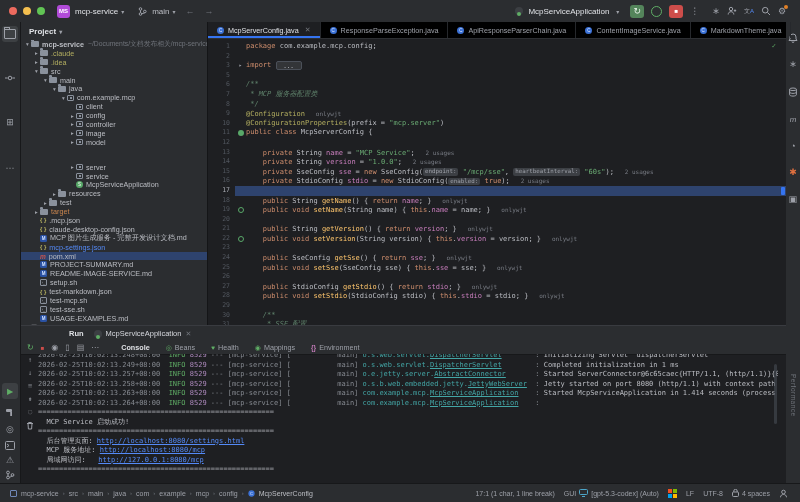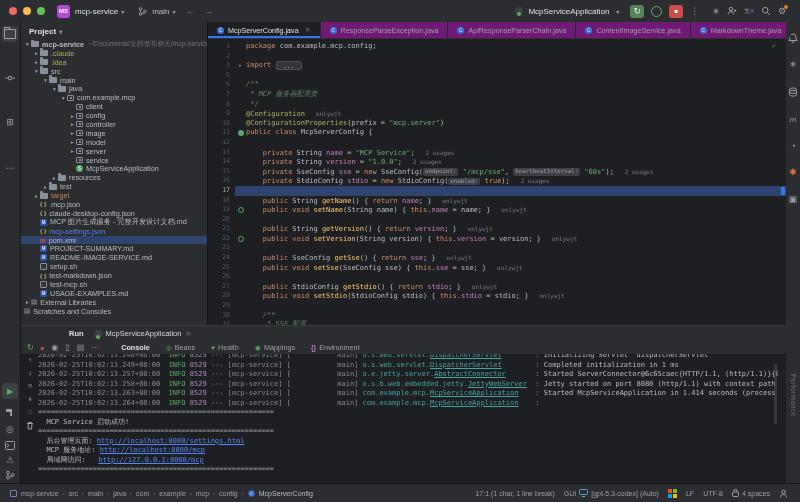--- a/index.html
+++ b/index.html
@@ -51,21 +51,21 @@
   .i-pkg::after{content:"";position:absolute;left:1.5px;top:1px;width:2px;height:2px;background:#8a919c;}
   .i-spring{width:7px;height:7px;border-radius:50%;background:#59a869;color:#fff;font-size:4.5px;line-height:7px;text-align:center;}
   .i-class{width:7px;height:7px;border-radius:50%;background:#3b71d6;color:#dfe8fb;font-size:4.5px;line-height:7px;text-align:center;}
   .i-json{color:#b3ae60;font-size:6px;font-weight:bold;}
   .i-md{width:7px;height:7px;border-radius:1.5px;background:#2b52a3;color:#cfe0ff;font-size:4.5px;line-height:7px;text-align:center;font-weight:bold;}
   .i-sh{width:7px;height:7px;border:1px solid #8a919c;border-radius:1px;box-sizing:border-box;color:#9da0a8;font-size:4px;line-height:5px;text-align:center;}
   .i-mvn{color:#c75450;font-size:6.5px;font-weight:bold;font-style:italic;}
   .i-ignore{color:#9da0a8;font-size:6.5px;}
   .i-lib{color:#9da0a8;font-size:6.5px;}
   
-  #etabs{position:absolute;left:208px;top:22px;width:578px;height:16px;background:#701a75;border-bottom:1px solid #2d2f33;display:flex;align-items:stretch;}
+  #etabs{position:absolute;left:208px;top:22px;width:578px;height:16px;background:#000000;border-bottom:1px solid #2d2f33;display:flex;align-items:stretch;}
   .etab{display:flex;align-items:center;gap:4px;padding:0 9px;font-size:7.2px;color:#9da0a8;border-right:1px solid #26282c;}
   .etab.active{color:#dfe1e5;background:#1e1f22;box-shadow:inset 0 -2px 0 #3574f0;}
   .etab .x{color:#6f737a;font-size:7px;margin-left:2px;}
   
   #editor{position:absolute;left:208px;top:39px;width:578px;height:286px;background:#1e1f22;overflow:hidden;font-size:7px;}
   #code{position:absolute;top:3px;left:0;right:0;}
   .cl{display:flex;height:9.6px;line-height:9.6px;white-space:pre;}
   .ln{width:22px;flex:none;text-align:right;padding-right:5px;color:#51565e;font-size:6.5px;}
   .gi{width:11px;flex:none;display:flex;align-items:center;justify-content:center;}
   .ct{flex:1;}
@@ -325,37 +325,37 @@
           </span>
           <span>image</span>
         </div>
         <div class="trow" style="padding-left: 48px;">
           <span class="tchev">▸</span>
           <span class="ticon">
             <span class="i-pkg"></span>
           </span>
           <span>model</span>
         </div>
+        <div class="trow" style="padding-left: 48px; margin-top: 16px;">
+          <span class="tchev">▸</span>
+          <span class="ticon">
+            <span class="i-pkg"></span>
+          </span>
+          <span>server</span>
+        </div>
         <div class="trow" style="padding-left: 48px;">
-          <span class="tchev">▸</span>
-          <span class="ticon">
-            <span class="i-pkg"></span>
-          </span>
-          <span>server</span>
+          <span class="tchev"></span>
+          <span class="ticon">
+            <span class="i-pkg"></span>
+          </span>
+          <span>service</span>
         </div>
         <div class="trow" style="padding-left: 48px;">
           <span class="tchev"></span>
           <span class="ticon">
-            <span class="i-pkg"></span>
-          </span>
-          <span>service</span>
-        </div>
-        <div class="trow" style="padding-left: 48px;">
-          <span class="tchev"></span>
-          <span class="ticon">
             <span class="i-spring">S</span>
           </span>
           <span>McpServiceApplication</span>
         </div>
         <div class="trow" style="padding-left: 30px;">
           <span class="tchev">▸</span>
           <span class="ticon">
             <span class="i-folder"></span>
           </span>
           <span>resources</span>
@@ -436,20 +436,27 @@
             <span class="i-json">{ }</span>
           </span>
           <span>test-markdown.json</span>
         </div>
         <div class="trow" style="padding-left: 12px;">
           <span class="tchev"></span>
           <span class="ticon">
             <span class="i-sh">›_</span>
           </span>
           <span>test-mcp.sh</span>
+        </div>
+        <div class="trow" style="padding-left: 12px;">
+          <span class="tchev"></span>
+          <span class="ticon">
+            <span class="i-sh">›_</span>
+          </span>
+          <span>test-sse.sh</span>
         </div>
         <div class="trow" style="padding-left: 12px;">
           <span class="tchev"></span>
           <span class="ticon">
             <span class="i-md">M</span>
           </span>
           <span>USAGE-EXAMPLES.md</span>
         </div>
         <div class="trow" style="padding-left: 3px;">
           <span class="tchev">▸</span>

